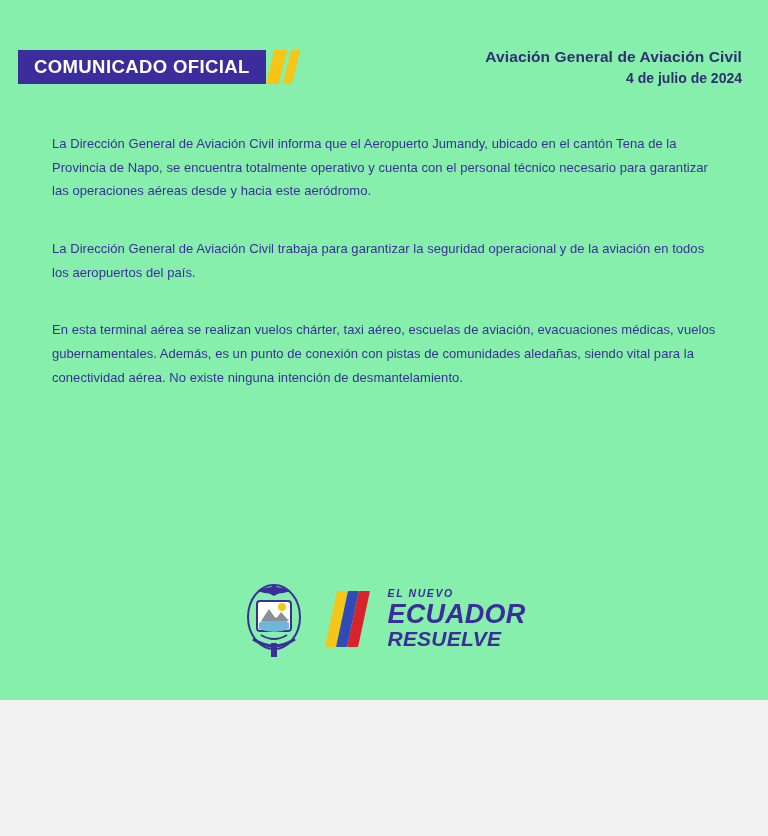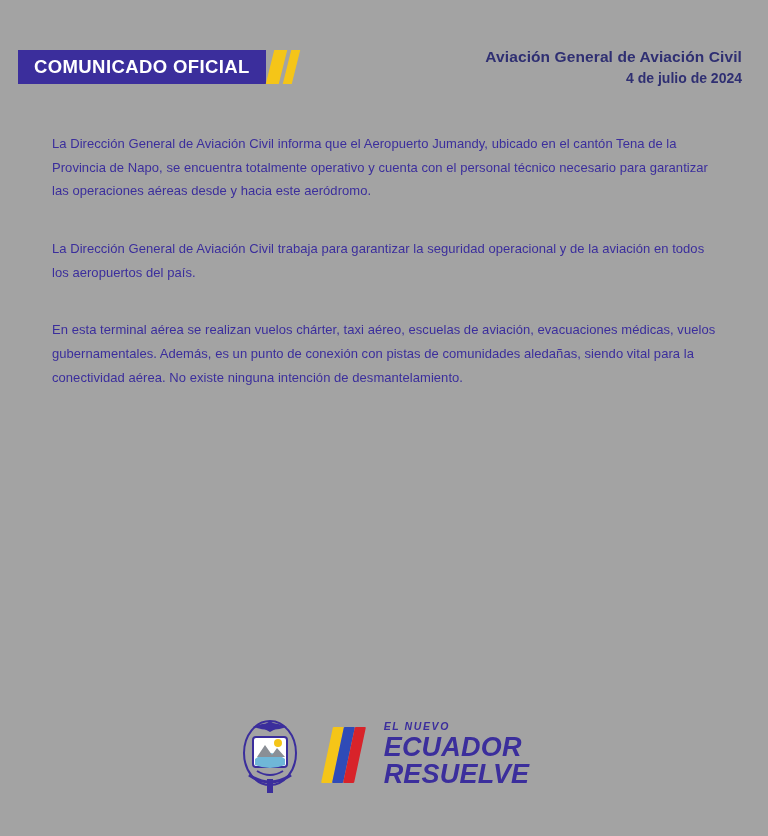--- a/index.html
+++ b/index.html
@@ -9,22 +9,22 @@
   body {
     width: 768px;
     height: 836px;
     background: #f2f2f2;
     font-family: "Liberation Sans", sans-serif;
     overflow: hidden;
   }
   .sheet {
     position: relative;
     width: 768px;
-    height: 836px;
-    background: #a3a3a3;
+    height: 700px;
+    background: #86efac;
     box-sizing: border-box;
   }
 
   
   .header {
     position: absolute;
     top: 42px;
     left: 0;
     right: 0;
     height: 60px;
@@ -147,21 +147,21 @@
     margin-bottom: 2px;
   }
   .brand-text .big {
     font-size: 27px;
     font-weight: bold;
     font-style: italic;
     letter-spacing: 0.2px;
     line-height: 1.02;
   }
   .brand-text .big2 {
-    font-size: 27px;
+    font-size: 21px;
     font-weight: bold;
     font-style: italic;
     letter-spacing: 0.2px;
     line-height: 1.02;
   }
 </style>
 </head>
 <body>
 
 <div class="sheet">

